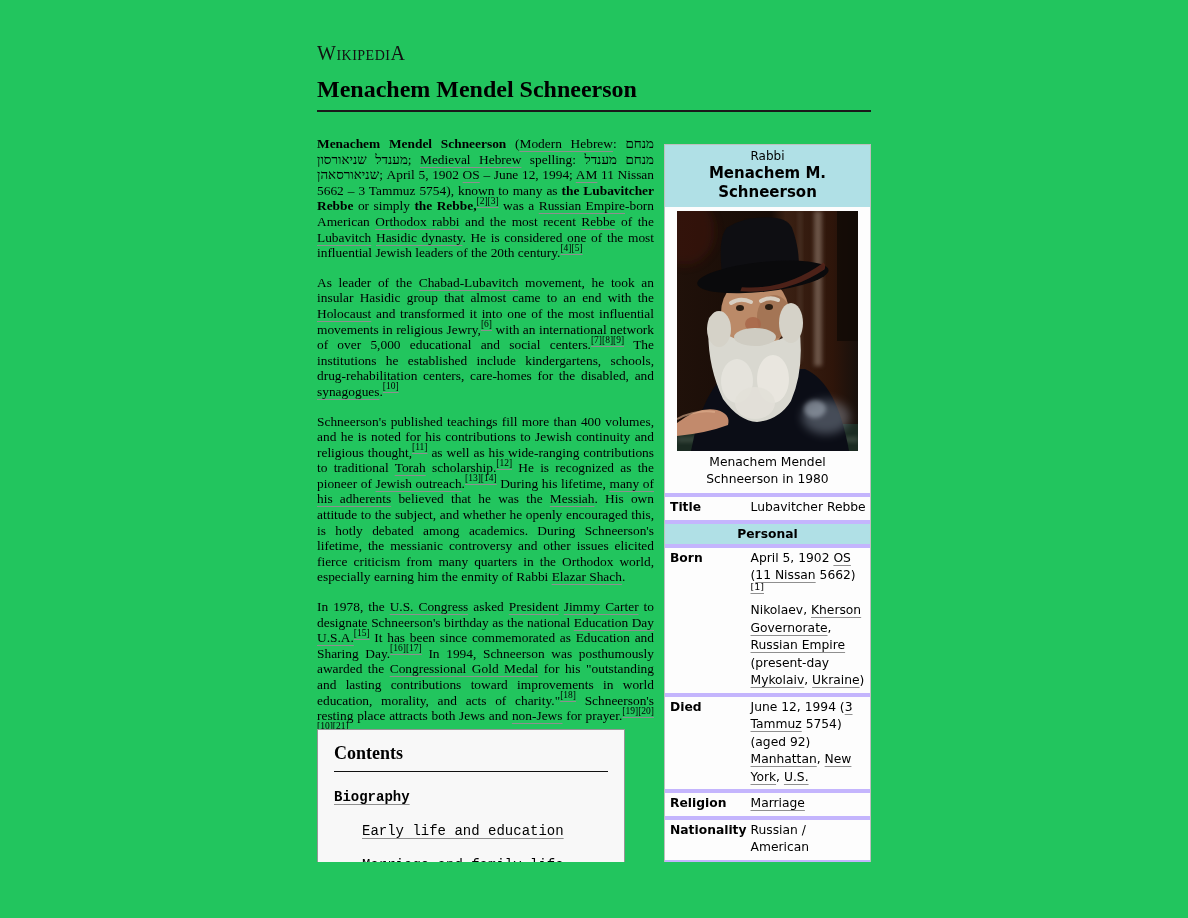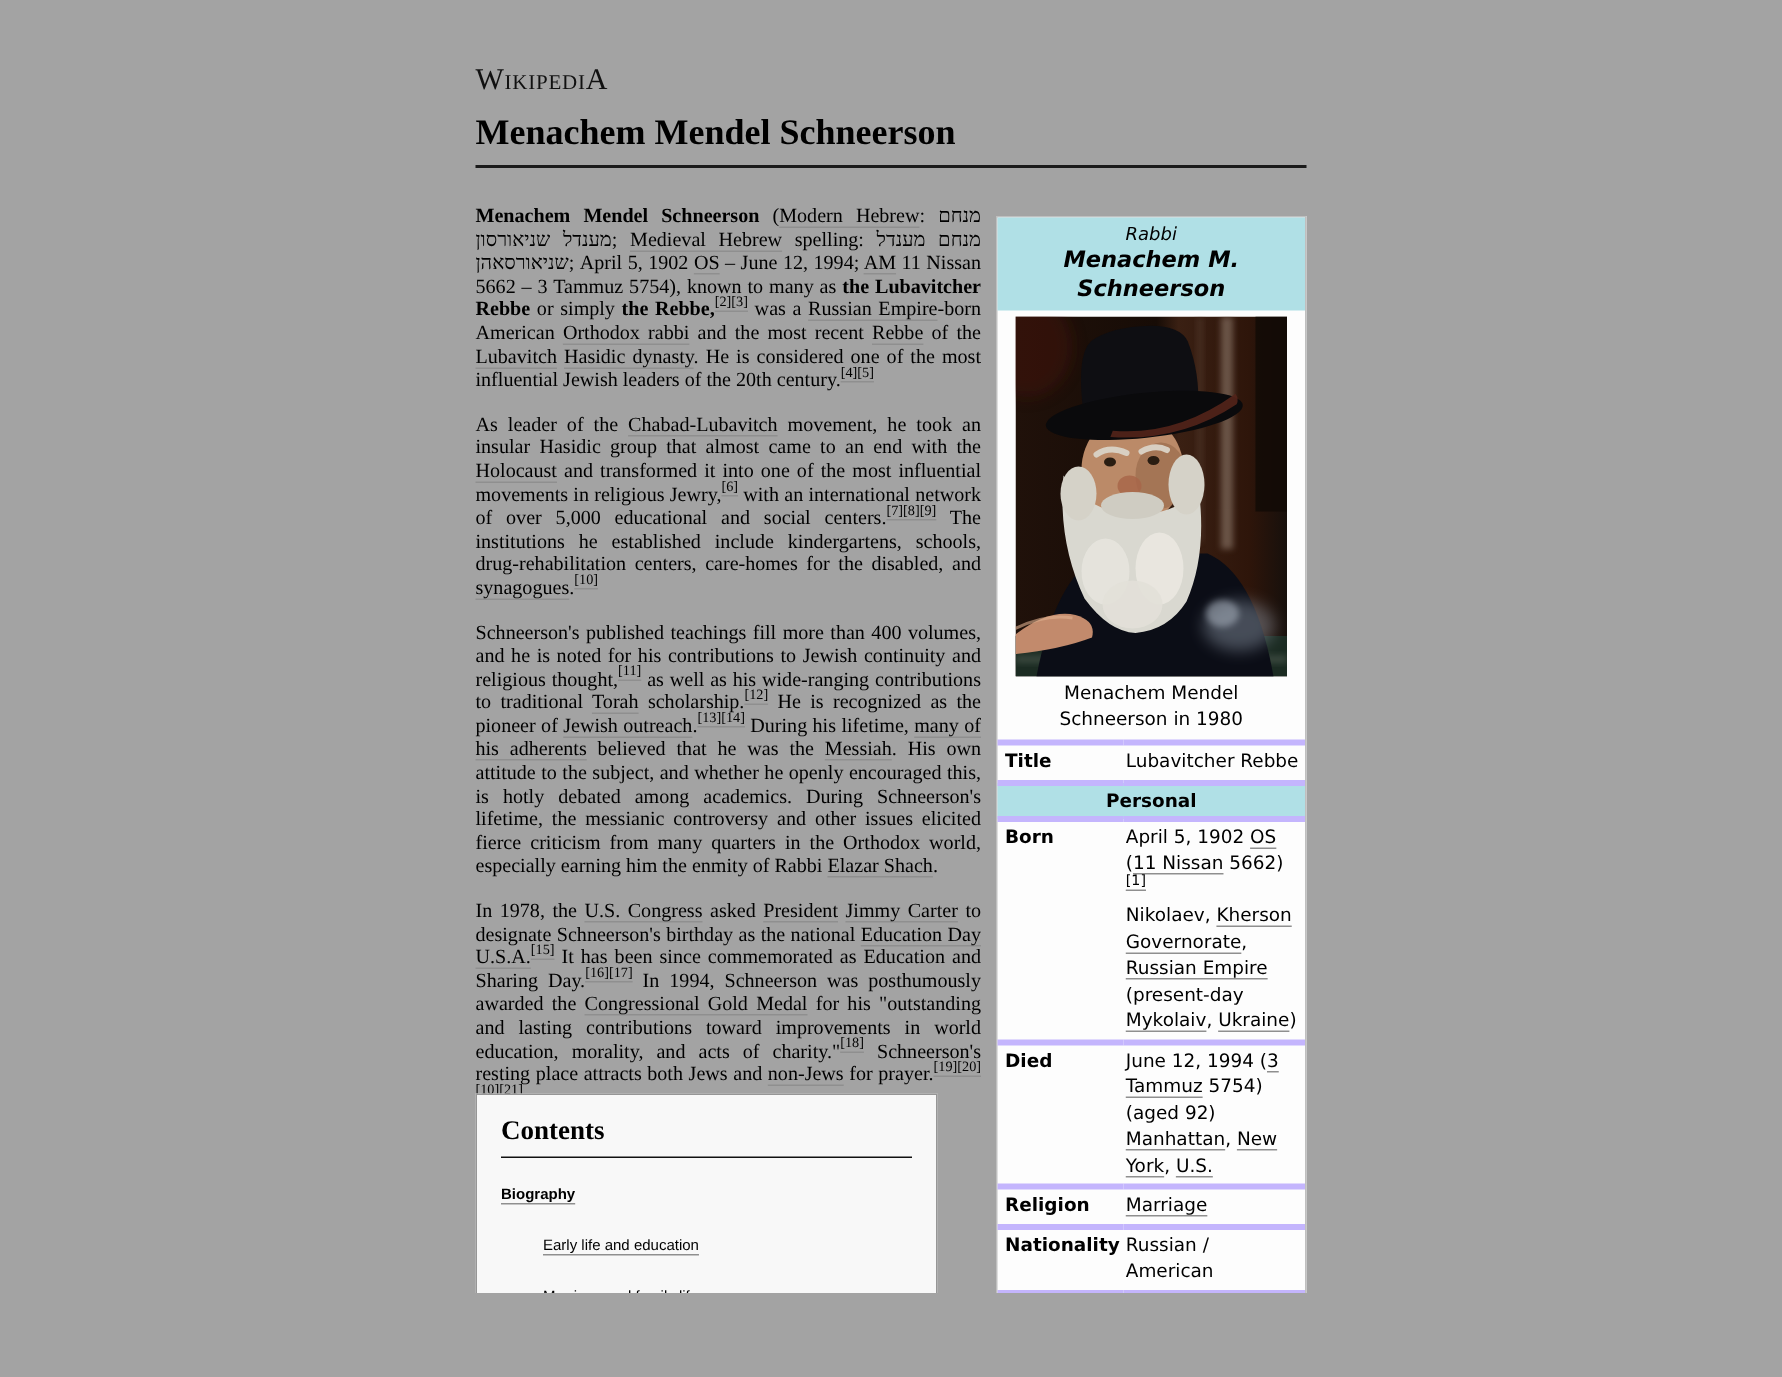--- a/index.html
+++ b/index.html
@@ -1,16 +1,16 @@
 <!DOCTYPE html>
 <html style="--ib-accent: #b0e0e6; --ib-border: #bfbfbf; --link-ul: #8f8f8f; --toc-bg: #f8f8f8; --toc-border: #969696;"><head>
 <meta charset="utf-8">
 <style>
   html,body{margin:0;padding:0;background:#fff;}
-  .page{position:relative;width:1188px;height:918px;background:#a3a3a3;overflow:hidden;
+  .page{position:relative;width:1188px;height:918px;background:#22c55e;overflow:hidden;
         font-family:"Liberation Serif",serif;color:#000;}
   .clip{position:absolute;left:0;top:0;width:1188px;height:862px;overflow:hidden;}
 
   
   .hdr{position:absolute;left:317px;top:42px;width:554px;}
   .logo{font-family:"Liberation Serif",serif;font-variant:small-caps;font-size:20px;letter-spacing:.5px;color:#111;}
   h1.title{margin:10px 0 0 0;font-size:24px;font-weight:bold;line-height:28px;
            padding-bottom:7px;border-bottom:2px solid #1a1a1a;}
 
   
@@ -19,28 +19,28 @@
   .b{font-weight:bold;}
   .lk{color:inherit;text-decoration:underline;text-decoration-color:var(--link-ul,#8f8f8f);
       text-decoration-thickness:1px;text-underline-offset:2.5px;cursor:pointer;}
   sup.lk{font-size:9.5px;line-height:0;position:relative;top:-1px;}
 
   
   .toc{position:absolute;left:317px;top:729px;width:308px;box-sizing:border-box;min-height:180px;
        background:var(--toc-bg,#f8f8f8);border:1px solid var(--toc-border,#969696);padding:13px 16px 16px;}
   .toc-title{font-family:"Liberation Serif",serif;font-weight:bold;font-size:18px;
              border-bottom:1px solid #111;padding-bottom:7px;margin-bottom:9px;}
-  .toc-item{font-family:Liberation Sans, sans-serif;font-size:10px;line-height:18px;margin:16px 0;}
+  .toc-item{font-family:Liberation Mono, monospace;font-size:14px;line-height:18px;margin:16px 0;}
   .toc-item.l2{margin-left:28px;}
 
   
   .infobox{position:absolute;left:664px;top:144px;width:207px;box-sizing:border-box;
            background:#fdfdfd;border:1px solid var(--ib-border,#bfbfbf);
            font-family:"DejaVu Sans","Liberation Sans",sans-serif;font-size:12.3px;}
-  .ib-header{background:var(--ib-accent,#b0e0e6);text-align:center;padding:3px 2px 5px;font-style:italic;}
+  .ib-header{background:var(--ib-accent,#b0e0e6);text-align:center;padding:3px 2px 5px;}
   .ib-pre{font-size:12px;line-height:16px;}
   .ib-name{font-size:15px;font-weight:bold;line-height:19px;}
   .ib-photo-wrap{padding:4px 12px 0;text-align:center;cursor:pointer;}
   .ib-photo-wrap svg{display:block;}
   .ib-caption{text-align:center;font-size:12.3px;line-height:17px;padding:3px 8px 5px;}
   table.ib-table{width:100%;border-collapse:collapse;font-size:12.3px;}
   table.ib-table td{border-top:4px solid #c4b5fd;}
   td.ib-label{font-weight:bold;width:76px;vertical-align:top;padding:2px 2px 3px 5px;line-height:17.5px;}
   td.ib-value{padding:2px 4px 3px 2px;line-height:17.5px;}
   td.ib-section{background:var(--ib-accent,#b0e0e6);font-weight:bold;text-align:center;

